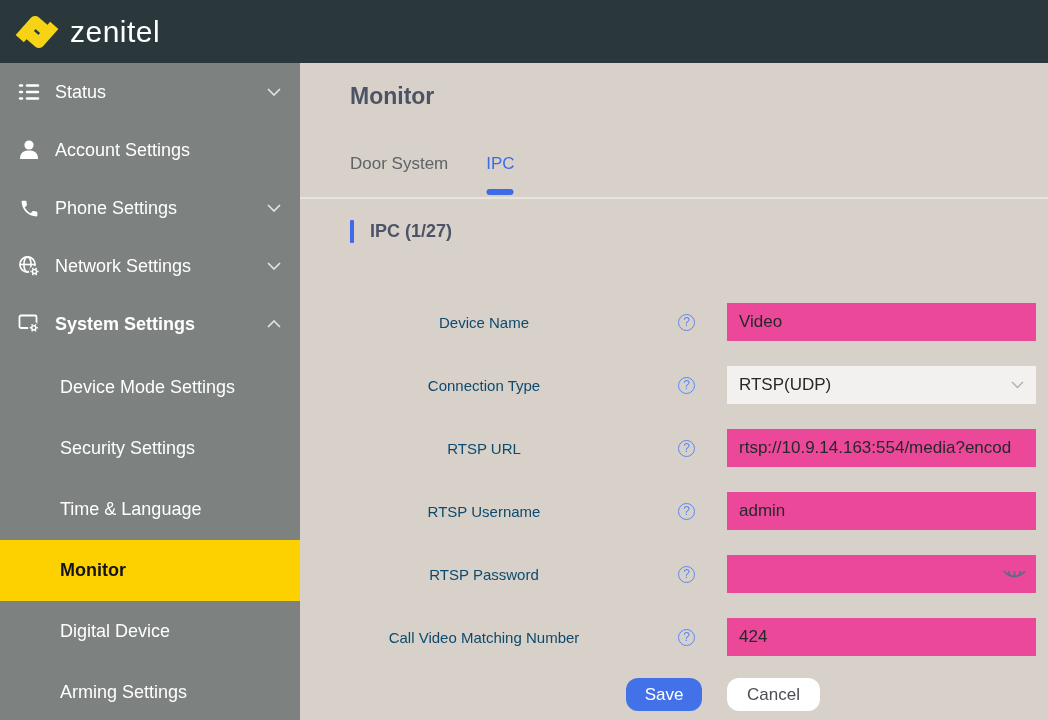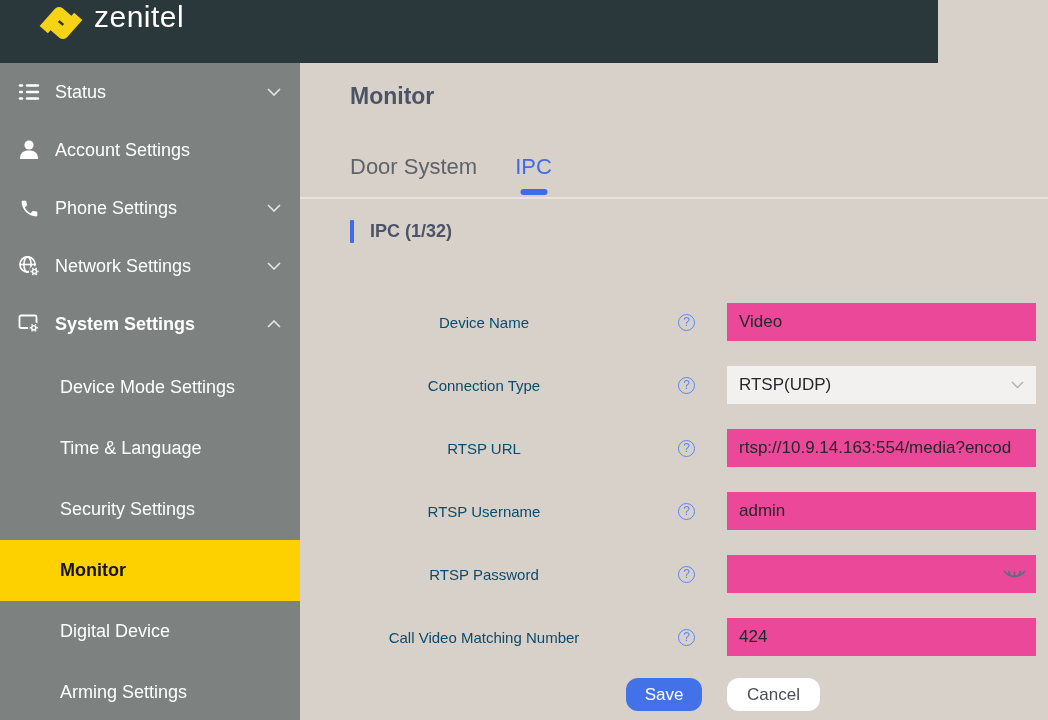--- a/index.html
+++ b/index.html
@@ -1,22 +1,22 @@
 <!DOCTYPE html>
 <html><head>
 <meta charset="utf-8">
 <style>
   * { margin:0; padding:0; box-sizing:border-box; }
   html,body { width:1048px; height:720px; overflow:hidden; background:#d8d1c9;
               font-family:"Liberation Sans", sans-serif; }
   .app { position:relative; width:1048px; height:720px; }
 
   
-  .topbar { position:absolute; top:0; left:0; width:938px; height:63px;
-            background:#2b383b; display:flex; padding-left:38px; }
+  .topbar { position:absolute; top:0; left:0; width:1048px; height:63px;
+            background:#2b383b; display:flex; align-items:center; padding-left:14px; }
   .logo-icon { width:46px; height:46px; flex:none; }
   .brand { color:#ffffff; font-size:30px; margin-left:10px; letter-spacing:.5px; }
 
   
   .sidebar { position:absolute; top:63px; left:0; width:300px; bottom:0;
              background:#7d8281; overflow:hidden; }
   .nav-item { height:58px; display:flex; align-items:center; padding:0 13px 0 16px;
               color:#fff; font-size:18px; cursor:pointer; }
   .nav-icon { width:26px; height:26px; display:flex; align-items:center;
               justify-content:center; margin-right:13px; flex:none; }
@@ -25,21 +25,21 @@
   .nav-chev { flex:none; margin-right:6px; display:flex; }
   .nav-spacer { height:4px; }
   .sub-item { height:61px; display:flex; align-items:center; padding-left:60px;
               color:#fff; font-size:18px; cursor:pointer; }
   .sub-item.selected { background:#fdd000; color:#141414; font-weight:700; }
 
   
   .content { position:absolute; left:300px; top:63px; right:0; bottom:0; background:#d8d1c9; }
   .page-title { position:absolute; left:50px; top:20px; font-size:23px; font-weight:700; color:#4c5366; }
   .tabs { position:absolute; left:50px; top:91px; display:flex; gap:38px; }
-  .tab { font-size:22px; color:#5f6368; position:relative; height:41px; cursor:pointer; }
+  .tab { font-size:17px; color:#5f6368; position:relative; height:41px; cursor:pointer; }
   .tab.active { color:#3f6be8; }
   .tab-underline { position:absolute; left:50%; transform:translateX(-50%); top:35px;
                    width:27px; height:6px; border-radius:3px; background:#3f6be8; }
   .divider { position:absolute; left:0; top:134px; width:100%; height:2px; background:#e8e3dd; }
   .section-head { position:absolute; left:50px; top:157px; display:flex; align-items:center; }
   .accent-bar { width:4px; height:23px; background:#3f6be8; border-radius:1px; margin-right:16px; }
   .section-title { font-size:18px; font-weight:700; color:#4c5366; }
 
   
   .form { position:absolute; left:0; top:240px; width:100%; }
@@ -175,24 +175,24 @@
           </svg>
       </span>
     </div>
 
     <div class="nav-spacer"></div>
 
     <div class="sub-item">
       <span>Device Mode Settings</span>
     </div>
     <div class="sub-item">
+      <span>Security Settings</span>
+    </div>
+    <div class="sub-item">
       <span>Time &amp; Language</span>
-    </div>
-    <div class="sub-item">
-      <span>Security Settings</span>
     </div>
     <div class="sub-item selected">
       <span>Monitor</span>
     </div>
     <div class="sub-item">
       <span>Digital Device</span>
     </div>
     <div class="sub-item">
       <span>Arming Settings</span>
     </div>
@@ -207,21 +207,21 @@
       </div>
       <div class="tab active">
         <span>IPC</span>
         <span class="tab-underline"></span>
       </div>
     </div>
     <div class="divider"></div>
 
     <div class="section-head">
       <span class="accent-bar"></span>
-      <span class="section-title">IPC (1/32)</span>
+      <span class="section-title">IPC (1/27)</span>
     </div>
 
     <div class="form">
 
       <div class="form-row">
         <label class="f-label">Device Name</label>
         <span class="q-icon">?</span>
         <div class="f-ctrl">
           <input class="f-input" type="text" value="Video" style="">
         </div>

